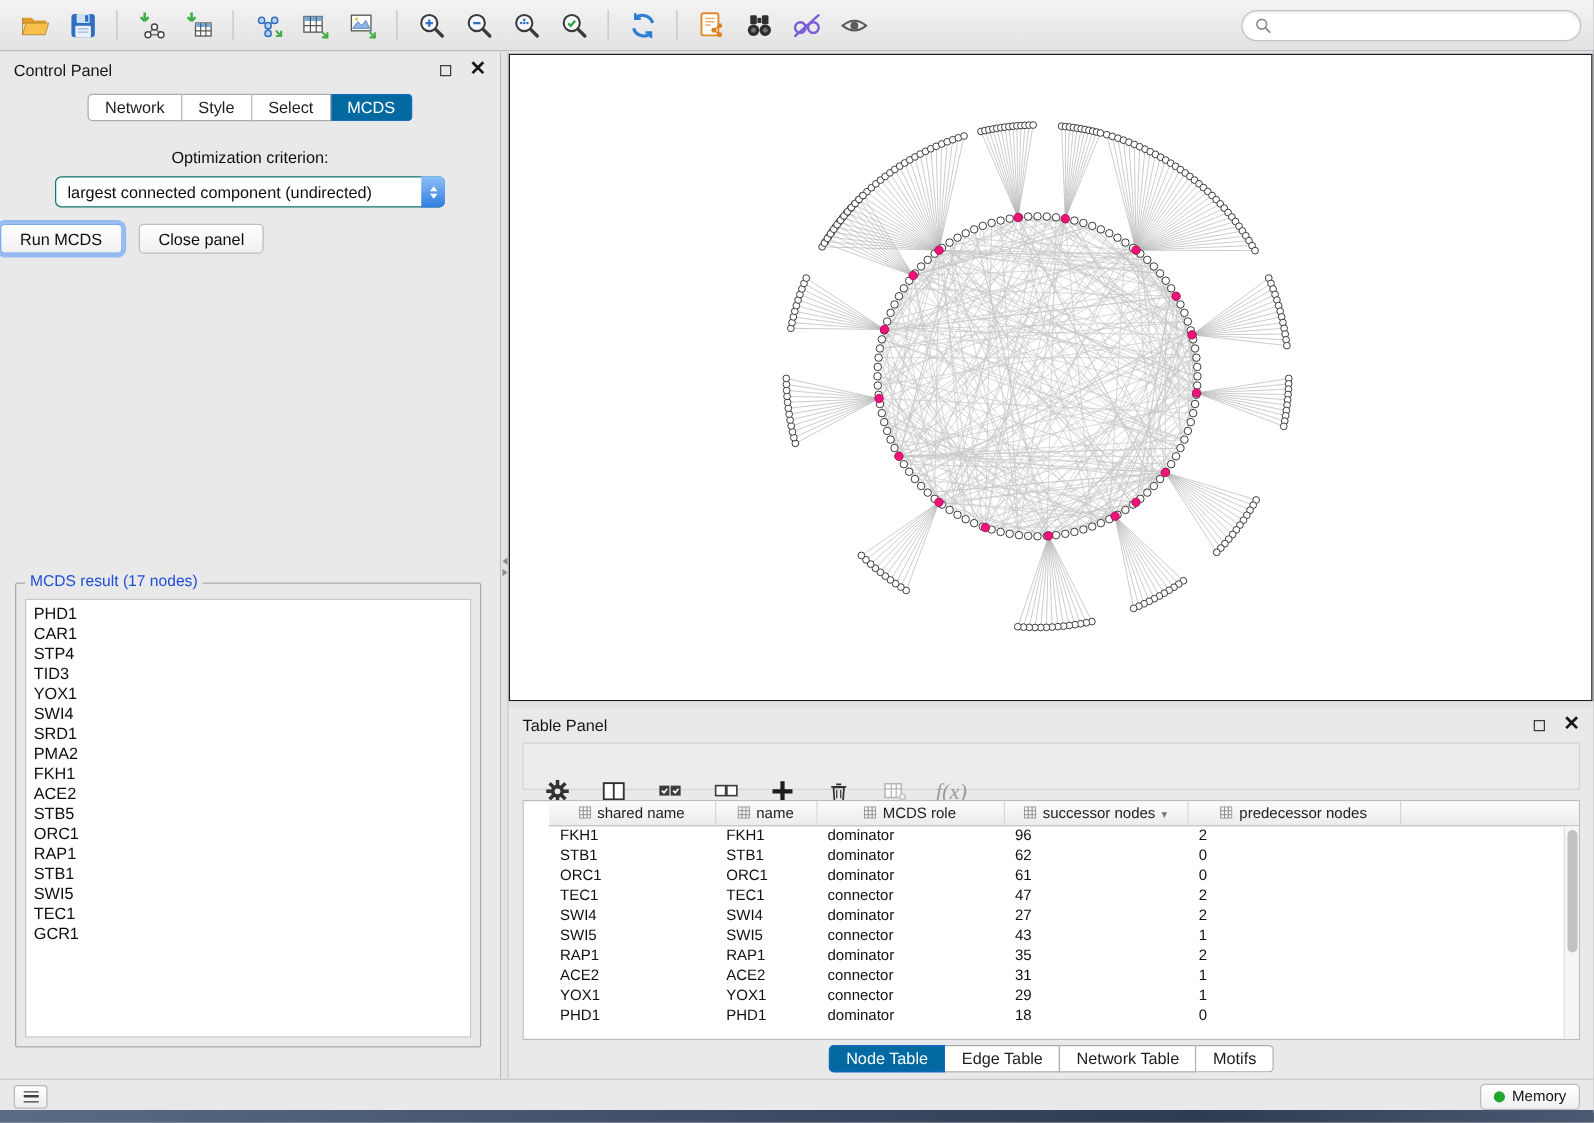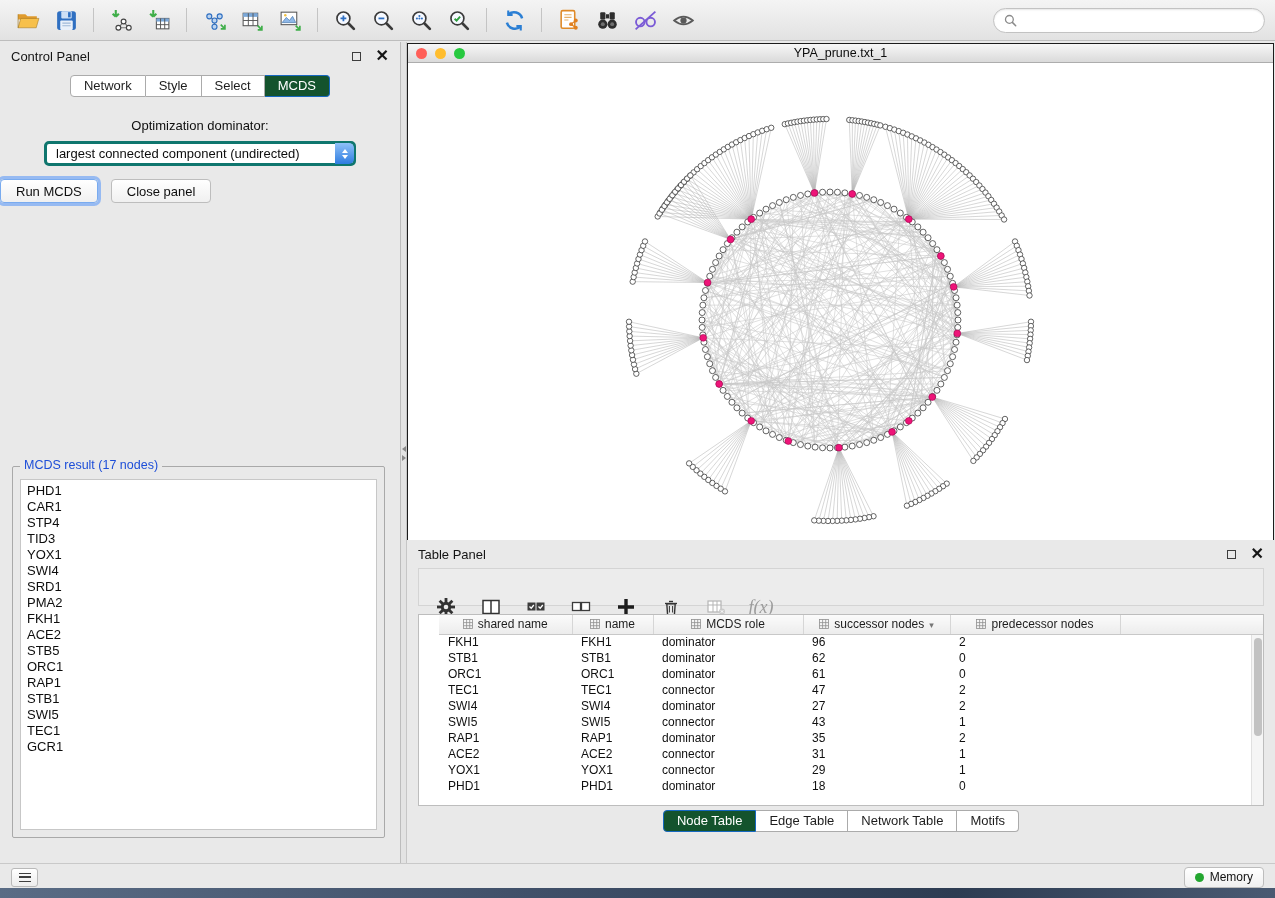--- a/index.html
+++ b/index.html
@@ -31,24 +31,24 @@
     font-size:13px; color:#151515; }
   .panel-header .spacer { flex:1; }
   .float-icon { width:9px; height:9px; border:1.5px solid #3d3d3d; margin-right:15px; cursor:pointer; }
   .close-icon { font-size:16px; font-weight:bold; color:#161616; line-height:1; cursor:pointer; }
 
   .cp-tabs { display:flex; justify-content:center; margin-top:5px; }
   .seg-tab { font-size:13px; height:22px; line-height:20px; padding:0 13px; background:#fff;
     border:1px solid #ababab; border-left:none; color:#1d1d1d; cursor:pointer; }
   .seg-tab:first-child { border-left:1px solid #ababab; border-radius:4px 0 0 4px; }
   .seg-tab:last-child { border-radius:0 4px 4px 0; }
-  .seg-tab.active { background:#14532d; border-color:#1668c0; color:#fff; }
+  .seg-tab.active { background:#0369a1; border-color:#1668c0; color:#fff; }
 
   .opt-label { text-align:center; font-size:13px; margin-top:21px; color:#0e0e0e; }
-  .combo { margin:8px auto 0; width:312px; height:25px; background:#fff; border:3px solid #0f766e;
+  .combo { margin:8px auto 0; width:312px; height:25px; background:#fff; border:1px solid #0f766e;
     border-radius:5px; display:flex; align-items:center; position:relative; padding-left:9px;
     font-size:13px; color:#0d0d0d; cursor:pointer; }
   .combo-stepper { position:absolute; right:-1px; top:-1px; bottom:-1px; width:19px;
     border-radius:0 5px 5px 0; background:linear-gradient(#8fc1f8,#2e7ce0);
     display:flex; flex-direction:column; align-items:center; justify-content:center; gap:2px; }
   .combo-stepper .up { width:0; height:0; border-left:3.5px solid transparent;
     border-right:3.5px solid transparent; border-bottom:4.5px solid #fff; }
   .combo-stepper .down { width:0; height:0; border-left:3.5px solid transparent;
     border-right:3.5px solid transparent; border-top:4.5px solid #fff; }
 
@@ -82,21 +82,21 @@
   .nw-titlebar { position:relative; height:19px; background:linear-gradient(#f7f7f7,#dadada);
     border-bottom:1px solid #adadad; }
   .tl { position:absolute; top:4px; width:11px; height:11px; border-radius:50%; cursor:pointer; }
   .tl.red { left:8px; background:#ff5f58; }
   .tl.yellow { left:27px; background:#ffbd2e; }
   .tl.green { left:46px; background:#27c93f; }
   .nw-title { position:absolute; left:0; right:0; top:2px; text-align:center; font-size:12.5px; color:#0c0c0c; }
   .network-svg { display:block; width:865px; height:496px; }
 
   
-  .table-panel { position:absolute; left:407px; top:540px; width:868px; height:297px; background:#e9e9e9; }
+  .table-panel { position:absolute; left:407px; top:566px; width:868px; height:297px; background:#e9e9e9; }
   .tp-toolbar { position:absolute; left:11px; right:11px; top:28px; height:38px;
     background:#ececec; border:1px solid #d4d4d4; display:flex; align-items:center;
     gap:21px; padding:0 15px; }
   .tpi { border:none; background:transparent; width:24px; height:24px; display:flex;
     align-items:center; justify-content:center; cursor:pointer;margin-top:40px; }
   .tpi svg { width:20px; height:20px; }
   .fx { font-family:"Liberation Serif", serif; font-style:italic; font-size:18px; color:#9b9b9b; }
 
   .node-table-wrap { position:absolute; left:11px; right:11px; top:74px; height:192px;
     background:#fff; border:1px solid #bdbdbd; overflow:hidden;padding-left:20px; }
@@ -297,21 +297,21 @@
       <span class="spacer"></span>
       <span class="float-icon"></span>
       <span class="close-icon">✕</span>
     </div>
     <div class="cp-tabs">
         <div class="seg-tab">Network</div>
         <div class="seg-tab">Style</div>
         <div class="seg-tab">Select</div>
         <div class="seg-tab active">MCDS</div>
       </div>
-    <div class="opt-label">Optimization dominator:</div>
+    <div class="opt-label">Optimization criterion:</div>
     <div class="combo">
       <span>largest connected component (undirected)</span>
       <span class="combo-stepper">
           <span class="up"></span>
           <span class="down"></span>
         </span>
     </div>
     <div class="cp-buttons">
       <button class="mac-btn focused">Run MCDS</button>
       <button class="mac-btn">Close panel</button>
@@ -341,26 +341,20 @@
   </div>
 
   <div class="v-splitter">
     <div class="handle">
       <span class="tri-l"></span>
         <span class="tri-r"></span>
     </div>
   </div>
 
   <div class="network-window">
-    <div class="nw-titlebar">
-      <span class="tl red"></span>
-      <span class="tl yellow"></span>
-      <span class="tl green"></span>
-      <span class="nw-title">YPA_prune.txt_1</span>
-    </div>
     <svg class="network-svg" viewBox="0 0 865 496">
         <g stroke="#8f8f8f" stroke-width="0.55" opacity="0.5">
           <line x1="343.19533115831575" y1="156.13462353833958" x2="304.46833831932497" y2="307.6982100530122"></line>
           <line x1="343.19533115831575" y1="156.13462353833958" x2="444.22696674136705" y2="383.05539238556264"></line>
           <line x1="343.19533115831575" y1="156.13462353833958" x2="299.3773424236174" y2="293.7108137870195"></line>
           <line x1="343.19533115831575" y1="156.13462353833958" x2="504.2768140398771" y2="355.05368871922917"></line>
           <line x1="343.19533115831575" y1="156.13462353833958" x2="339.723185960123" y2="355.05368871922917"></line>
           <line x1="343.19533115831575" y1="156.13462353833958" x2="520.0536887192292" y2="174.72318596012298"></line>
           <line x1="343.19533115831575" y1="156.13462353833958" x2="509.8389296471979" y2="163.89617387864976"></line>
           <line x1="343.19533115831575" y1="156.13462353833958" x2="297.4502565657825" y2="227.4811685449677"></line>

